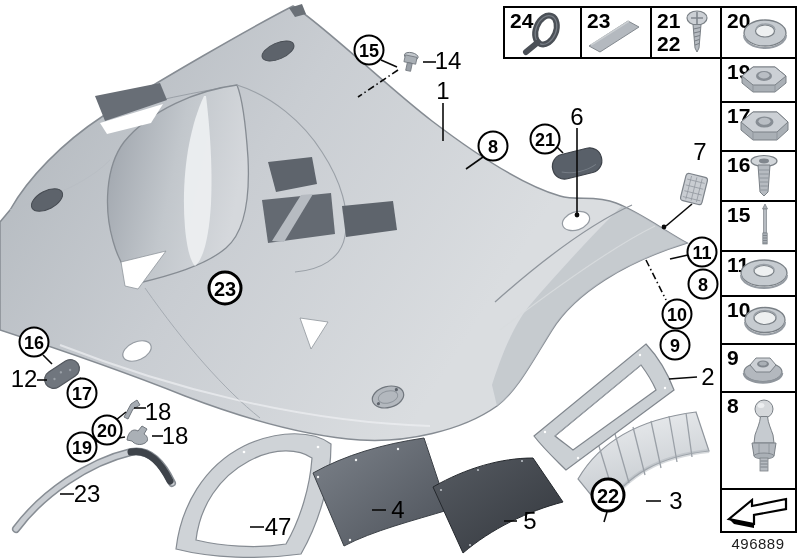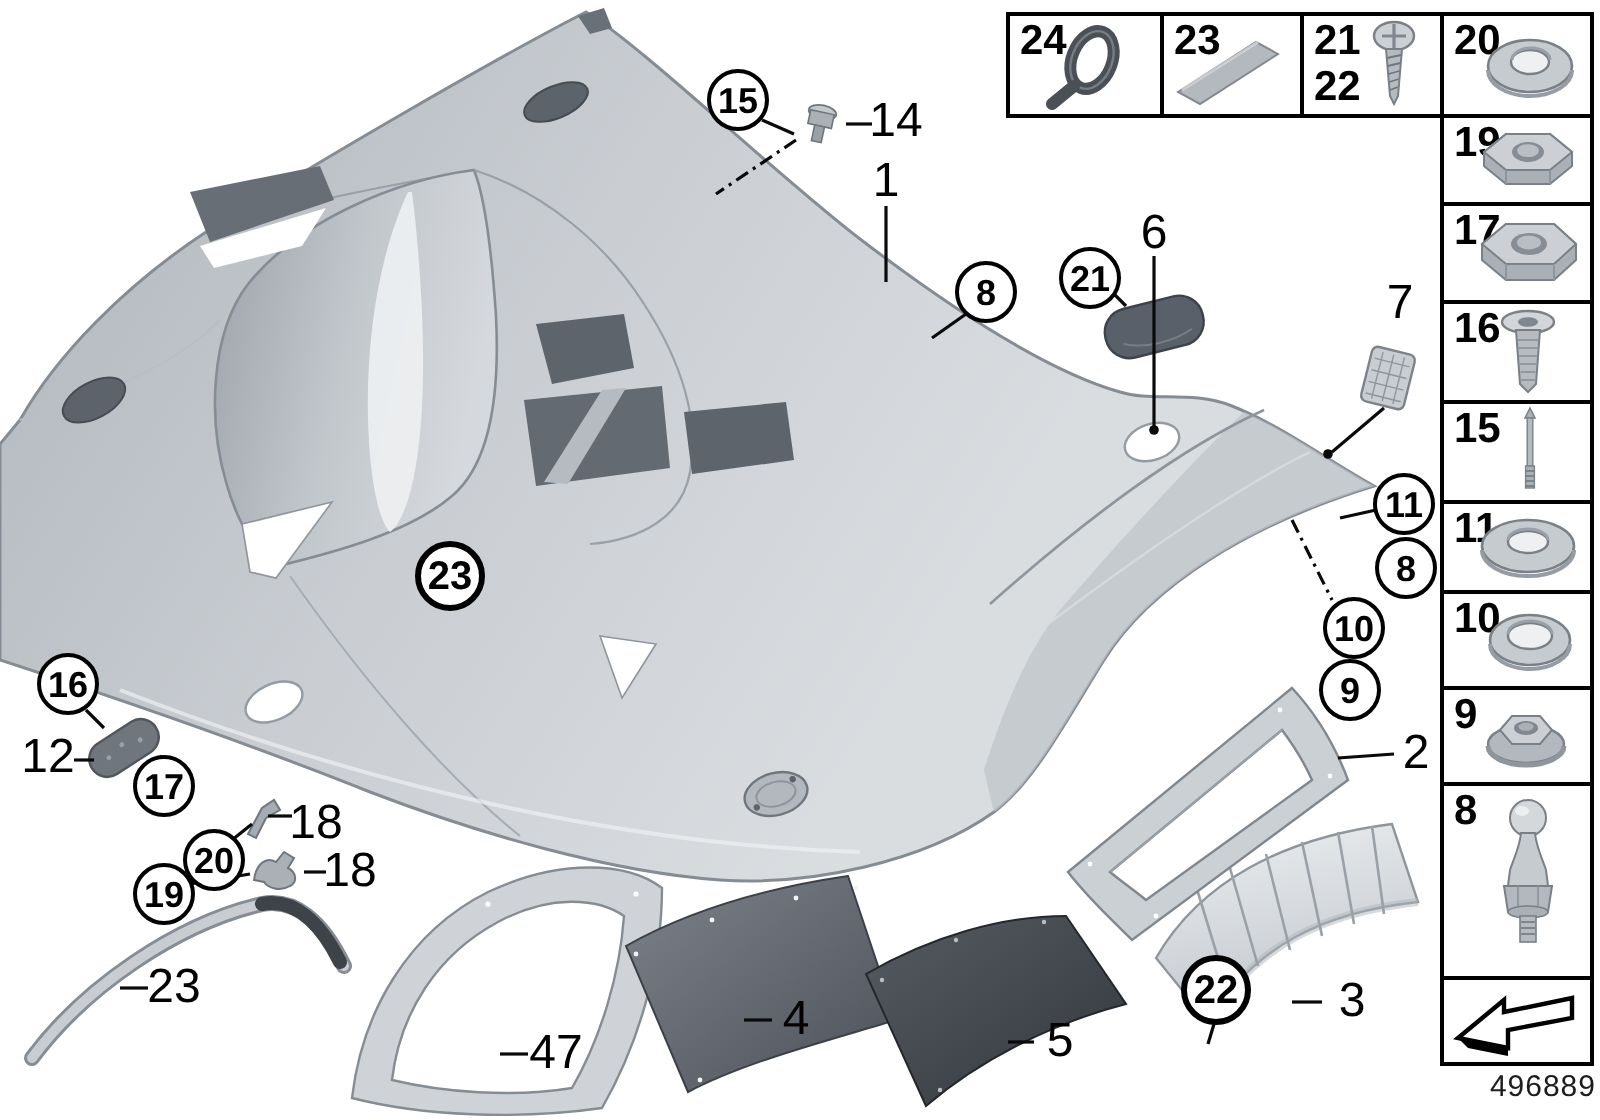--- a/index.html
+++ b/index.html
@@ -11,21 +11,21 @@
       border:2.6px solid #000;border-radius:50%;display:flex;align-items:center;justify-content:center;
       font-weight:700;font-size:18px;line-height:1;transform:translate(-50%,-50%);z-index:5;}
   .cc.big{width:35px;height:35px;border-width:3px;font-size:20px;}
   
   .pl{position:absolute;transform:translate(-50%,-50%);font-weight:400;font-size:24px;line-height:1;z-index:5;}
   
   .pbox{position:absolute;box-sizing:border-box;border:2px solid #000;background:#fff;z-index:4;}
   .pnum{position:absolute;top:2px;left:5px;font-weight:700;font-size:21px;line-height:1;}
   .pnum2{position:absolute;top:25px;left:5px;font-weight:700;font-size:21px;line-height:1;}
   .glyph{position:absolute;right:0;bottom:0;}
-  .docnum{position:absolute;left:718px;top:535px;width:80px;text-align:right;
+  .docnum{position:absolute;left:718px;top:535px;width:80px;text-align:center;
           font-size:15px;font-weight:400;color:#1c1c1c;letter-spacing:.5px;z-index:4;}
 </style>
 </head>
 <body>
 
 <div class="stage">
 
   <svg class="art" width="800" height="560" viewBox="0 0 800 560">
     <defs>
       <linearGradient id="gHood" x1="0" y1="0" x2="1" y2="0.4">

